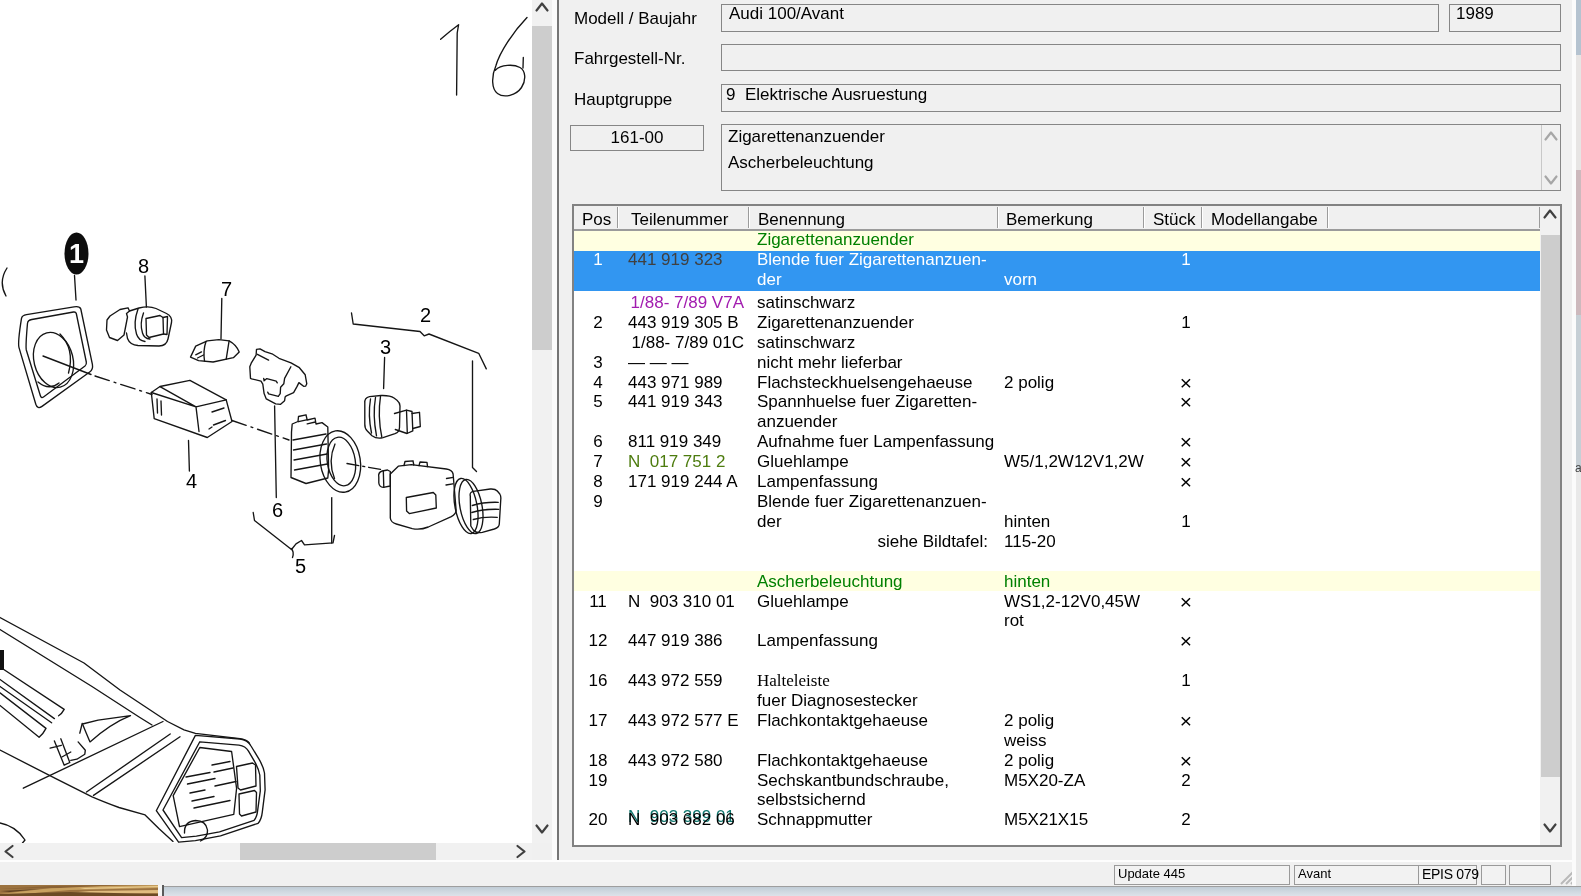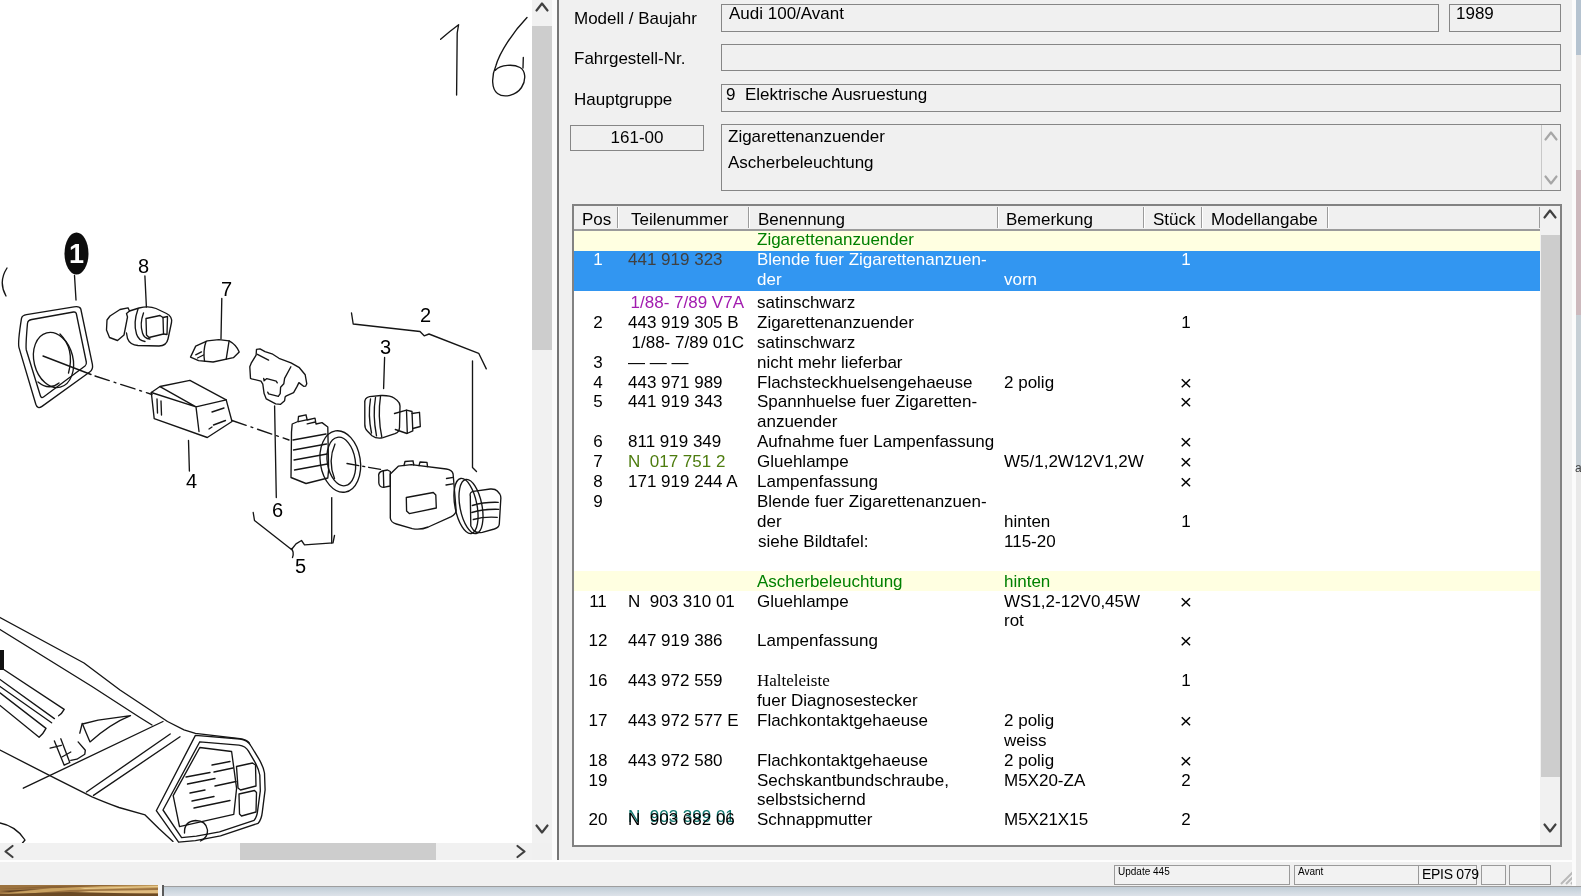--- a/index.html
+++ b/index.html
@@ -1,21 +1,21 @@
 <!DOCTYPE html>
 <html><head><meta charset="utf-8"><style>
 *{margin:0;padding:0;box-sizing:border-box}
 html,body{width:1581px;height:896px;overflow:hidden;background:#f0f0f0;
 font-family:"Liberation Sans",sans-serif;}
 #page{position:relative;width:1581px;height:896px;background:#f0f0f0;}
 .abs{position:absolute;}
 #draw{position:absolute;left:0;top:0;width:532px;height:843px;background:#fff;}
 .t{position:absolute;font-size:17px;color:#000;white-space:pre;line-height:20px;}
 .hdr{position:absolute;font-size:17px;color:#000;white-space:pre;}
-.sb{font-size:10px;color:#000;white-space:pre;}
+.sb{font-size:13px;color:#000;white-space:pre;}
 .fld{position:absolute;border:1px solid #868686;background:#f0f0f0;}
 .box{position:absolute;border:1px solid #9a9a9a;background:#f2f2f2;}
 </style></head>
 <body>
 <div id="page">
     <div id="draw"></div>
     <svg class="abs" style="left:0;top:0" width="532" height="843" viewBox="0 0 532 843">
       <style>.s{fill:none;stroke:#151515;stroke-width:1.35;stroke-linecap:round;stroke-linejoin:round}.lbl{font-family:"Liberation Sans",sans-serif;font-size:20px;fill:#000;stroke:none}</style>
       <path d="M440.6,39.2 Q450,31 458.6,24.7 L457.2,33 L456.6,95" class="s"></path>
       <path d="M527,17.5 C513,32 499.5,52.5 495.8,66 C491.2,76.5 491.5,89 497.5,93.5 C504,98.3 516,95.5 521.5,87.5 C526.5,80 525.5,70.5 520,67.5 C513.5,64 501,64.5 495.3,70.2" class="s"></path>
@@ -212,21 +212,21 @@
     <div class="t" style="left:1166px;top:452px;width:40px;text-align:center;color:#000;font-size:21px;line-height:20px;">×</div>
     <div class="t" style="left:578px;top:472px;width:40px;text-align:center;color:#000;">8</div>
     <div class="t" style="left:628px;top:472px;color:#000;">171 919 244 A</div>
     <div class="t" style="left:757px;top:472px;color:#000;">Lampenfassung</div>
     <div class="t" style="left:1166px;top:472px;width:40px;text-align:center;color:#000;font-size:21px;line-height:20px;">×</div>
     <div class="t" style="left:578px;top:492px;width:40px;text-align:center;color:#000;">9</div>
     <div class="t" style="left:757px;top:492px;color:#000;">Blende fuer Zigarettenanzuen-</div>
     <div class="t" style="left:757px;top:512px;color:#000;">der</div>
     <div class="t" style="left:1004px;top:512px;color:#000;">hinten</div>
     <div class="t" style="left:1166px;top:512px;width:40px;text-align:center;color:#000;">1</div>
-    <div class="t" style="left:758px;top:532px;width:230px;color:#000;">siehe Bildtafel:</div>
+    <div class="t" style="left:758px;top:532px;width:230px;text-align:right;color:#000;">siehe Bildtafel:</div>
     <div class="t" style="left:1004px;top:532px;color:#000;">115-20</div>
     <div class="t" style="left:757px;top:572px;color:#008000;">Ascherbeleuchtung</div>
     <div class="t" style="left:1004px;top:572px;color:#008000;">hinten</div>
     <div class="t" style="left:578px;top:592px;width:40px;text-align:center;color:#000;">11</div>
     <div class="t" style="left:628px;top:592px;color:#000;">N  903 310 01</div>
     <div class="t" style="left:757px;top:592px;color:#000;">Gluehlampe</div>
     <div class="t" style="left:1004px;top:592px;color:#000;">WS1,2-12V0,45W</div>
     <div class="t" style="left:1166px;top:592px;width:40px;text-align:center;color:#000;font-size:21px;line-height:20px;">×</div>
     <div class="t" style="left:1004px;top:611px;color:#000;">rot</div>
     <div class="t" style="left:578px;top:631px;width:40px;text-align:center;color:#000;">12</div>

